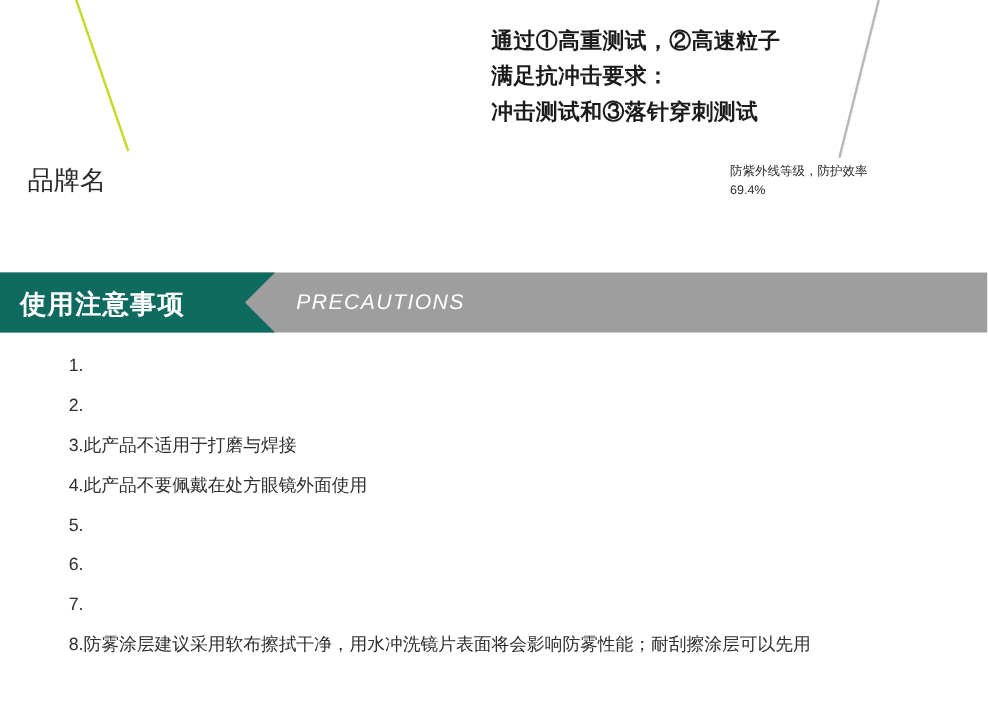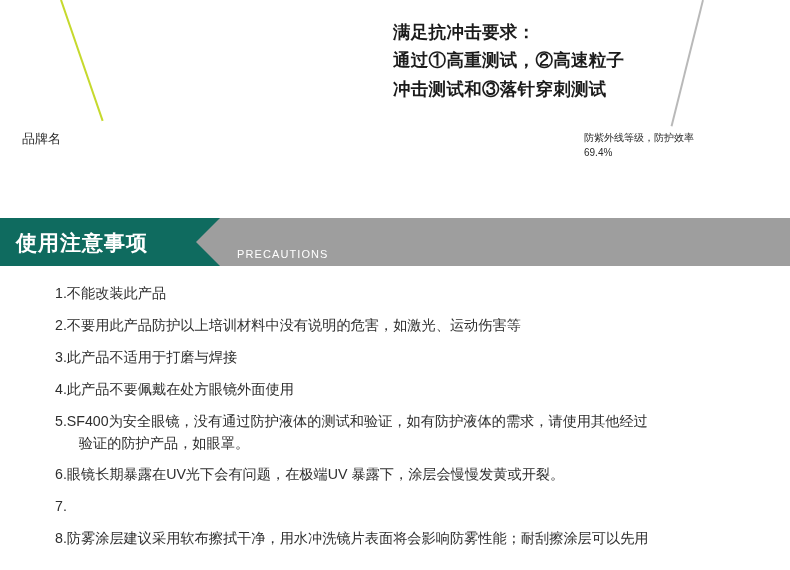--- a/index.html
+++ b/index.html
@@ -78,21 +78,21 @@
   }
   .impact-block .line {
     white-space: nowrap;
   }
 
   
   .brand-label {
     position: absolute;
     left: 22px;
     top: 130px;
-    font-size: 13px;
+    font-size: 21px;
     color: #2a2a2a;
   }
 
   
   .uv-label {
     position: absolute;
     left: 541px;
     top: 130px;
     width: 230px;
     font-size: 10px;
@@ -142,25 +142,26 @@
     top: 11px;
     color: #ffffff;
     font-size: 21px;
     font-weight: bold;
     letter-spacing: 1px;
     z-index: 2;
   }
   .banner-en {
     position: absolute;
     left: 237px;
-    top: 30px;
+    top: 14px;
     color: #ffffff;
-    font-size: 11px;
+    font-size: 17px;
     letter-spacing: 1.1px;
     z-index: 2;
+    font-style: italic;
   }
 
   
   .list {
     position: absolute;
     left: 0;
     top: 282px;
     width: 790px;
   }
   .item {
@@ -194,22 +195,22 @@
 
   <div class="leader-line leader-left">
     <div class="seg"></div>
   </div>
 
   <div class="leader-line leader-right">
     <div class="seg"></div>
   </div>
 
   <div class="impact-block">
+    <div class="line">通过①高重测试，②高速粒子</div>
     <div class="line">满足抗冲击要求：</div>
-    <div class="line">通过①高重测试，②高速粒子</div>
     <div class="line">冲击测试和③落针穿刺测试</div>
   </div>
 
   <div class="brand-label">品牌名</div>
 
   <div class="uv-label">
     <div>防紫外线等级，防护效率</div>
     <div>69.4%</div>
   </div>
 </div>
@@ -218,49 +219,42 @@
   <div class="banner-grey"></div>
   <div class="banner-green"></div>
   <div class="banner-cn">使用注意事项</div>
   <div class="banner-en">PRECAUTIONS</div>
 </div>
 
 <div class="list">
 
   <div class="item">
     <span class="num">1.</span>
-    <span class="txt">不能改装此产品</span>
   </div>
 
   <div class="item">
     <span class="num">2.</span>
-    <span class="txt">不要用此产品防护以上培训材料中没有说明的危害，如激光、运动伤害等</span>
   </div>
 
   <div class="item">
     <span class="num">3.</span>
     <span class="txt">此产品不适用于打磨与焊接</span>
   </div>
 
   <div class="item">
     <span class="num">4.</span>
     <span class="txt">此产品不要佩戴在处方眼镜外面使用</span>
   </div>
 
   <div class="item tight">
     <span class="num">5.</span>
-    <span class="txt">
-      <span>SF400为安全眼镜，没有通过防护液体的测试和验证，如有防护液体的需求，请使用其他经过</span>
-      <span class="l2">验证的防护产品，如眼罩。</span>
-    </span>
   </div>
 
   <div class="item">
     <span class="num">6.</span>
-    <span class="txt">眼镜长期暴露在UV光下会有问题，在极端UV 暴露下，涂层会慢慢发黄或开裂。</span>
   </div>
 
   <div class="item">
     <span class="num">7.</span>
   </div>
 
   <div class="item">
     <span class="num">8.</span>
     <span class="txt">
       <span>防雾涂层建议采用软布擦拭干净，用水冲洗镜片表面将会影响防雾性能；耐刮擦涂层可以先用</span>

